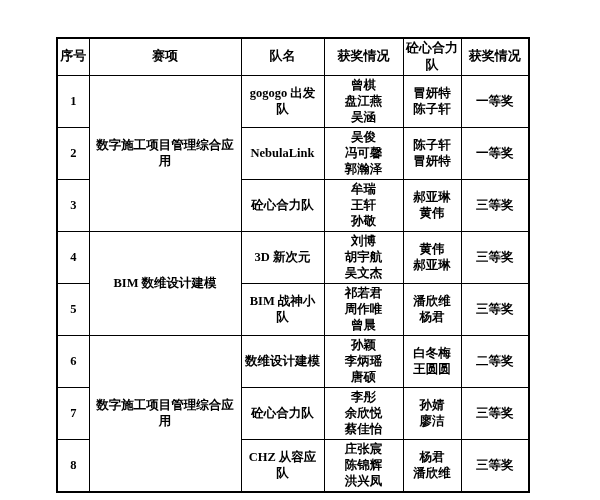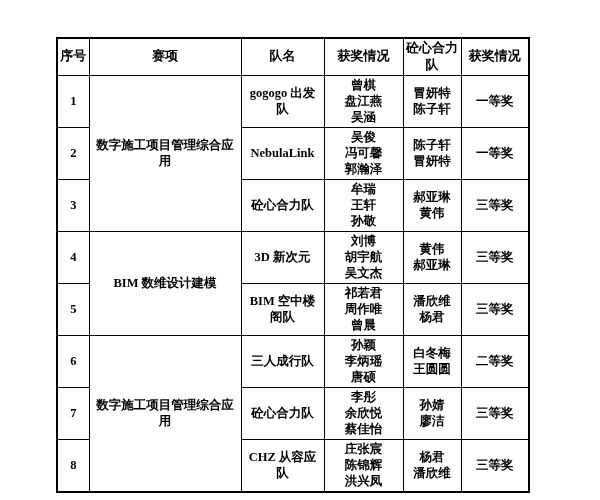--- a/index.html
+++ b/index.html
@@ -109,32 +109,32 @@
           <td>3D 新次元</td>
           <td>刘博
 胡宇航
 吴文杰</td>
           <td>黄伟
 郝亚琳</td>
           <td>三等奖</td>
         </tr>
         <tr>
           <td>5</td>
-          <td>BIM 空中楼阁队</td>
+          <td>BIM 战神小队</td>
           <td>祁若君
 周作唯
 曾晨</td>
           <td>潘欣维
 杨君</td>
           <td>三等奖</td>
         </tr>
         <tr>
           <td>6</td>
           <td rowspan="3">数字施工项目管理综合应用</td>
-          <td>三人成行队</td>
+          <td>数维设计建模</td>
           <td>孙颖
 李炳瑶
 唐硕</td>
           <td>白冬梅
 王圆圆</td>
           <td>二等奖</td>
         </tr>
         <tr>
           <td>7</td>
           <td>砼心合力队</td>

